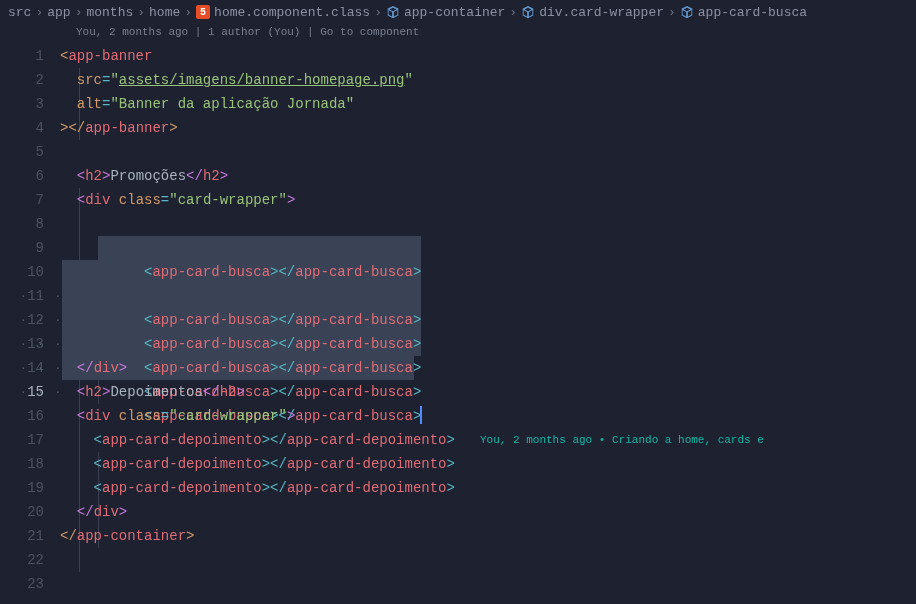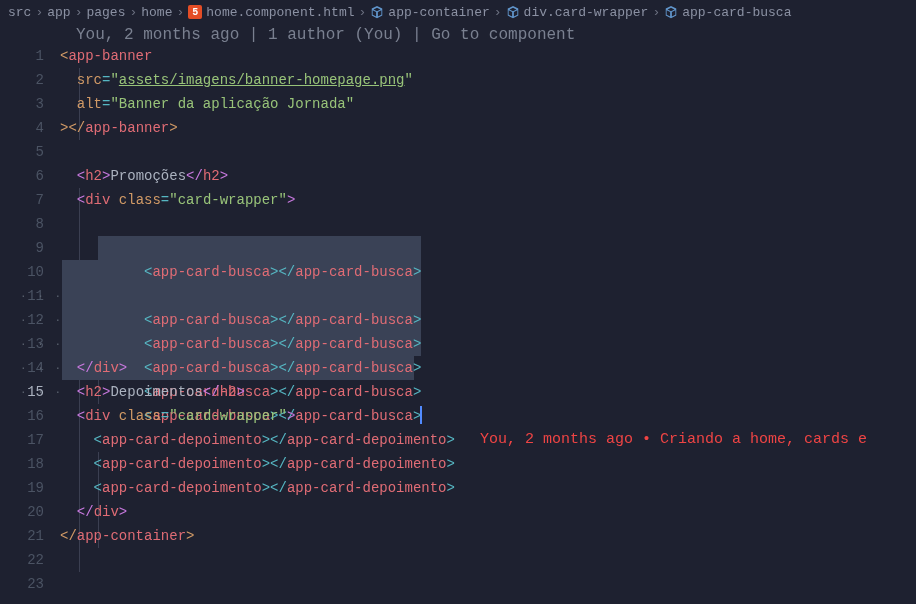--- a/index.html
+++ b/index.html
@@ -42,21 +42,21 @@
     font-weight: bold;
     border-radius: 2px;
   }
   .cube-icon {
     width: 14px;
     height: 14px;
     display: inline-block;
   }
   .codelens {
     color: #7a8090;
-    font-size: 16px;
+    font-size: 11px;
     padding: 2px 12px 2px 76px;
     height: 20px;
   }
   .editor {
     display: flex;
     background: #1e2130;
   }
   .gutter {
     width: 60px;
     text-align: right;
@@ -111,22 +111,22 @@
   .bracket-y { color: #d19a66; }
   .bracket-p { color: #c678dd; }
   .bracket-g { color: #56b6c2; }
   .attr { color: #d19a66; }
   .op { color: #56b6c2; }
   .string { color: #98c379; }
   .underline { text-decoration: underline; }
   .text { color: #abb2bf; }
   .blame {
     position: absolute;
-    color: #ef4444;
-    font-size: 15px;
+    color: #14b8a6;
+    font-size: 11px;
     white-space: pre;
   }
   .cursor {
     display: inline-block;
     width: 2px;
     height: 18px;
     background: #528bff;
     vertical-align: middle;
     margin-left: -1px;
     position: relative;
@@ -139,30 +139,30 @@
 <div class="breadcrumb">
   <span class="breadcrumb-item">
       <span>src</span>
     </span>
   <span class="breadcrumb-sep">›</span>
   <span class="breadcrumb-item">
       <span>app</span>
     </span>
   <span class="breadcrumb-sep">›</span>
   <span class="breadcrumb-item">
-      <span>pages</span>
+      <span>months</span>
     </span>
   <span class="breadcrumb-sep">›</span>
   <span class="breadcrumb-item">
       <span>home</span>
     </span>
   <span class="breadcrumb-sep">›</span>
   <span class="breadcrumb-item">
     <span class="html-icon">5</span>
-    <span>home.component.html</span>
+    <span>home.component.class</span>
   </span>
   <span class="breadcrumb-sep">›</span>
   <span class="breadcrumb-item">
     <svg class="cube-icon" viewBox="0 0 16 16">
         <path fill="#6196cc" d="M8 1l6 3v8l-6 3-6-3V4l6-3zm0 2L4 5l4 2 4-2-4-2zm-5 3v5l4 2V8L3 6zm10 0l-4 2v5l4-2V6z"></path>
       </svg>
     <span>app-container</span>
   </span>
   <span class="breadcrumb-sep">›</span>
   <span class="breadcrumb-item">

